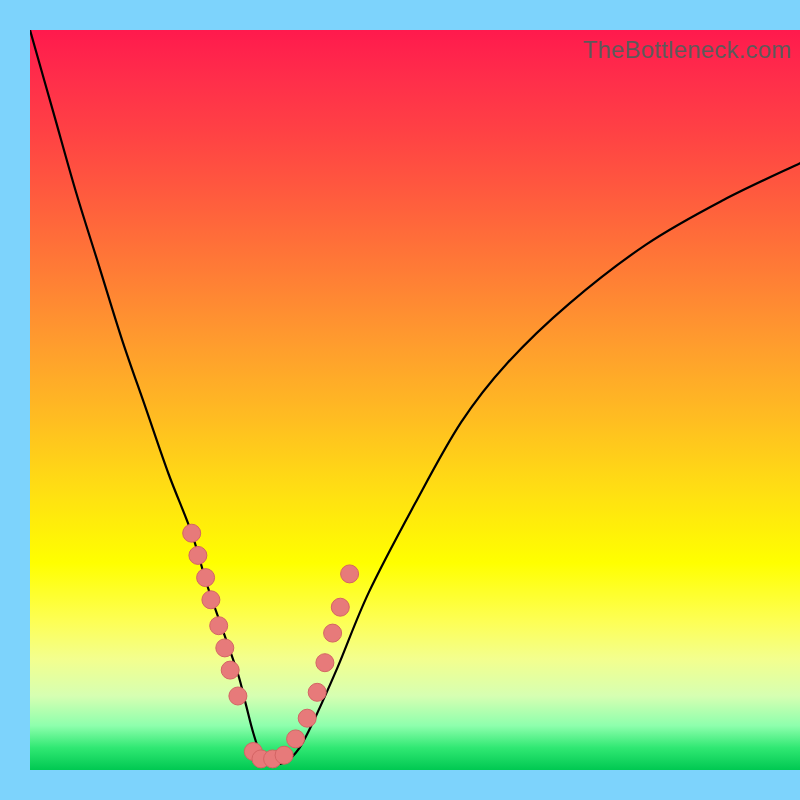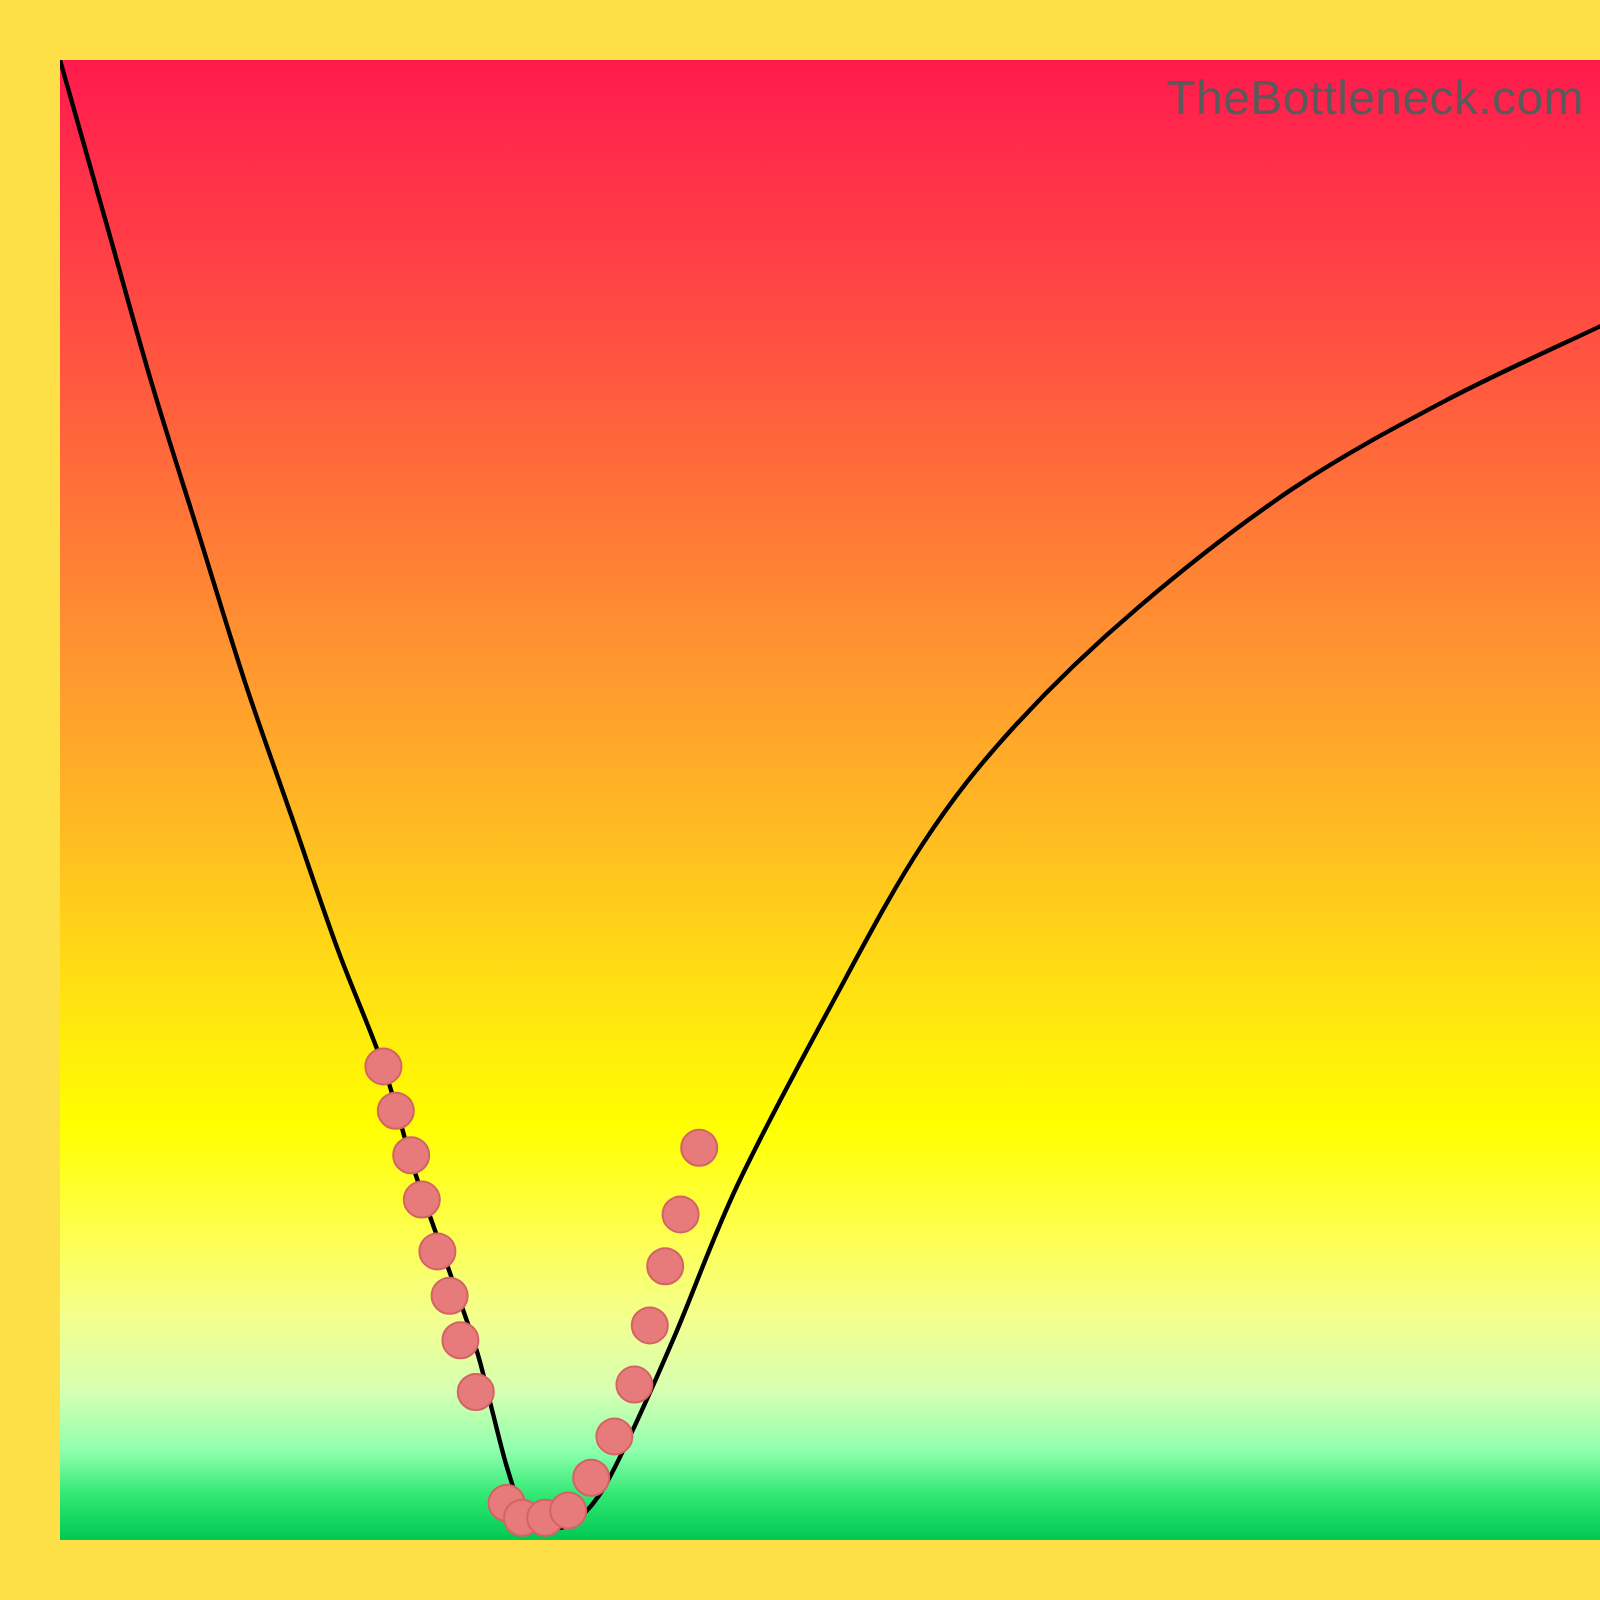--- a/index.html
+++ b/index.html
@@ -7,21 +7,21 @@
     padding: 0;
     width: 800px;
     height: 800px;
     overflow: hidden;
     font-family: Arial, Helvetica, sans-serif;
   }
   .frame {
     position: relative;
     width: 800px;
     height: 800px;
-    background: #fde047;
+    background: #7dd3fc;
   }
   .plot-area {
     position: absolute;
     left: 30px;
     top: 30px;
     width: 770px;
     height: 740px;
     background: linear-gradient(
       to bottom,
       #ff1a4d 0%,

